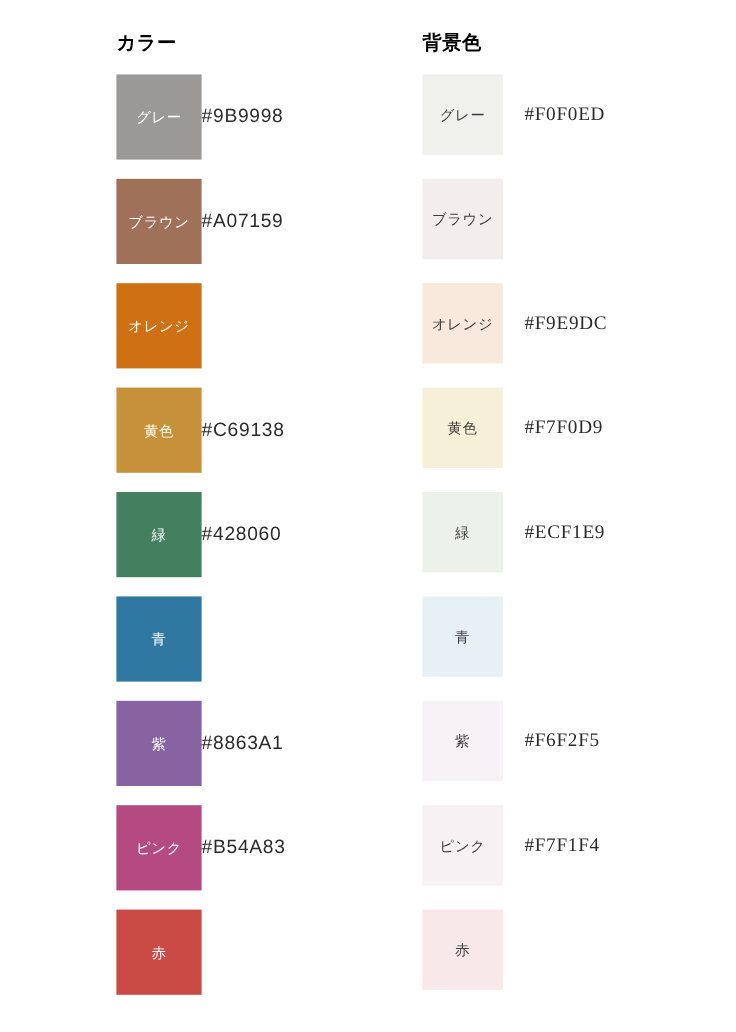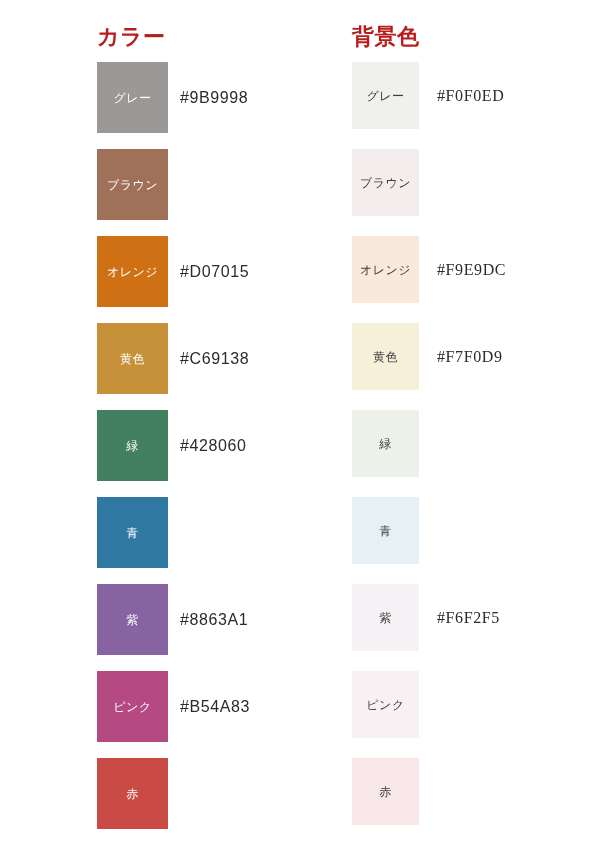--- a/index.html
+++ b/index.html
@@ -29,24 +29,24 @@
     top: 0;
   }
   .column--main   { left: 97px;  width: 256px; }
   .column--bg     { left: 352px; width: 256px; }
 
   .column-title {
     position: absolute;
     top: 26px;
     left: 0;
     margin: 0;
-    font-size: 22px;
+    font-size: 16px;
     font-weight: bold;
     line-height: 22px;
-    color: #b91c1c;
+    color: #000000;
     letter-spacing: 0.5px;
     white-space: nowrap;
   }
 
   .swatch-list {
     position: absolute;
     top: 62px;
     left: 0;
     list-style: none;
     margin: 0;
@@ -76,21 +76,21 @@
   .swatch-name { display: block; }
 
   .hex-code {
     flex: 0 0 auto;
     font-size: 16px;
     line-height: 71px;
     color: #2B2B2B;
     letter-spacing: 0.6px;
     white-space: nowrap;
   }
-  .column--main .hex-code { margin-left: 12px; }
+  .column--main .hex-code { margin-left: 0; }
   .column--bg   .hex-code { margin-left: 18px; line-height: 67px; font-family: Liberation Serif, serif; }
 </style>
 </head>
 <body>
 
 <div class="palette-page">
 
   <section class="column column--main">
     <h2 class="column-title">カラー</h2>
     <ul class="swatch-list">
@@ -99,27 +99,27 @@
         <div class="swatch" style="background: rgb(155, 153, 152); color: rgb(255, 255, 255);">
           <span class="swatch-name">グレー</span>
         </div>
         <span class="hex-code">#9B9998</span>
       </li>
 
       <li class="swatch-row">
         <div class="swatch" style="background: rgb(160, 113, 89); color: rgb(255, 255, 255);">
           <span class="swatch-name">ブラウン</span>
         </div>
+        <span class="hex-code">#A07159</span>
       </li>
 
       <li class="swatch-row">
         <div class="swatch" style="background: rgb(208, 112, 21); color: rgb(255, 255, 255);">
           <span class="swatch-name">オレンジ</span>
         </div>
-        <span class="hex-code">#D07015</span>
       </li>
 
       <li class="swatch-row">
         <div class="swatch" style="background: rgb(198, 145, 56); color: rgb(255, 255, 255);">
           <span class="swatch-name">黄色</span>
         </div>
         <span class="hex-code">#C69138</span>
       </li>
 
       <li class="swatch-row">
@@ -186,39 +186,41 @@
         <div class="swatch" style="background: rgb(247, 240, 217); color: rgb(60, 60, 60);">
           <span class="swatch-name">黄色</span>
         </div>
         <span class="hex-code">#F7F0D9</span>
       </li>
 
       <li class="swatch-row">
         <div class="swatch" style="background: rgb(236, 241, 233); color: rgb(60, 60, 60);">
           <span class="swatch-name">緑</span>
         </div>
+        <span class="hex-code">#ECF1E9</span>
       </li>
 
       <li class="swatch-row">
         <div class="swatch" style="background: rgb(230, 240, 245); color: rgb(60, 60, 60);">
           <span class="swatch-name">青</span>
         </div>
       </li>
 
       <li class="swatch-row">
         <div class="swatch" style="background: rgb(246, 242, 245); color: rgb(60, 60, 60);">
           <span class="swatch-name">紫</span>
         </div>
         <span class="hex-code">#F6F2F5</span>
       </li>
 
       <li class="swatch-row">
         <div class="swatch" style="background: rgb(247, 241, 244); color: rgb(60, 60, 60);">
           <span class="swatch-name">ピンク</span>
         </div>
+        <span class="hex-code">#F7F1F4</span>
       </li>
 
       <li class="swatch-row">
         <div class="swatch" style="background: rgb(249, 232, 233); color: rgb(60, 60, 60);">
           <span class="swatch-name">赤</span>
         </div>
       </li>
 
     </ul>
   </section>

